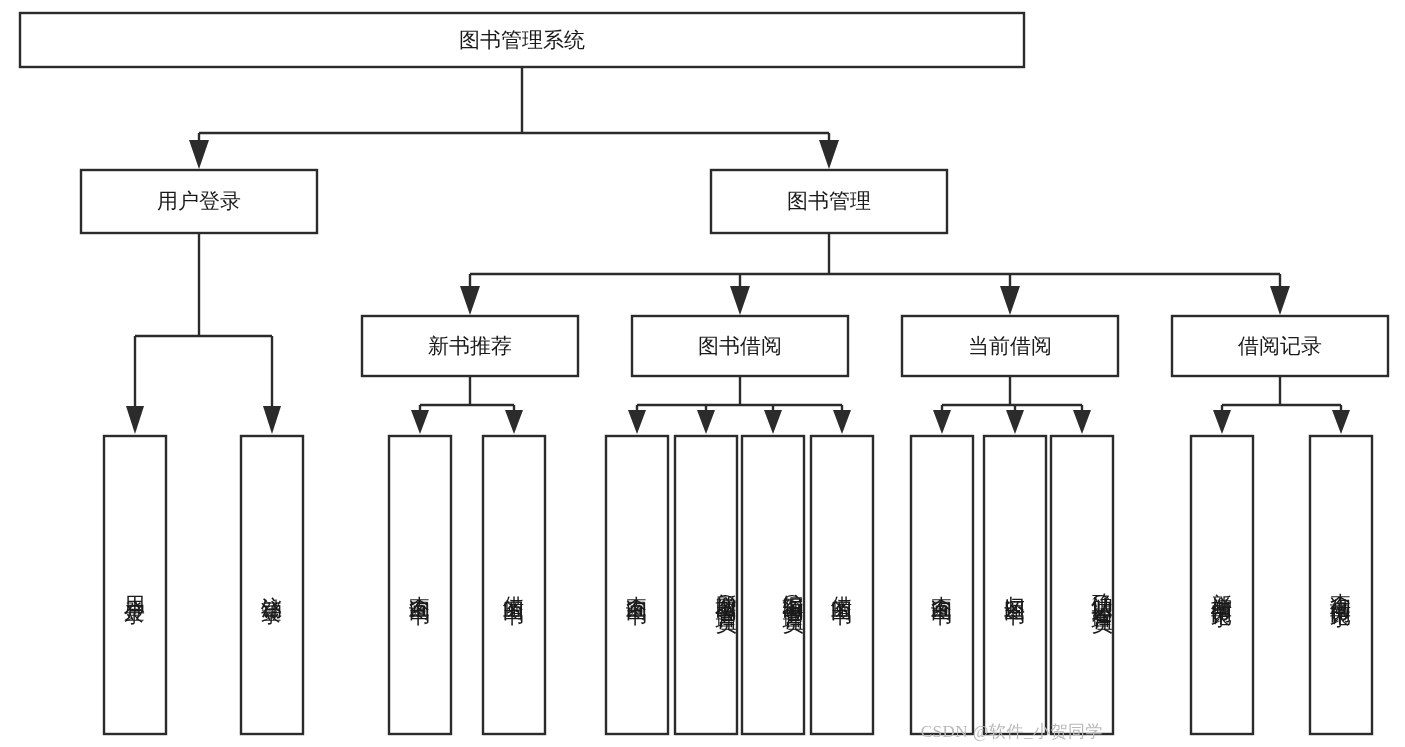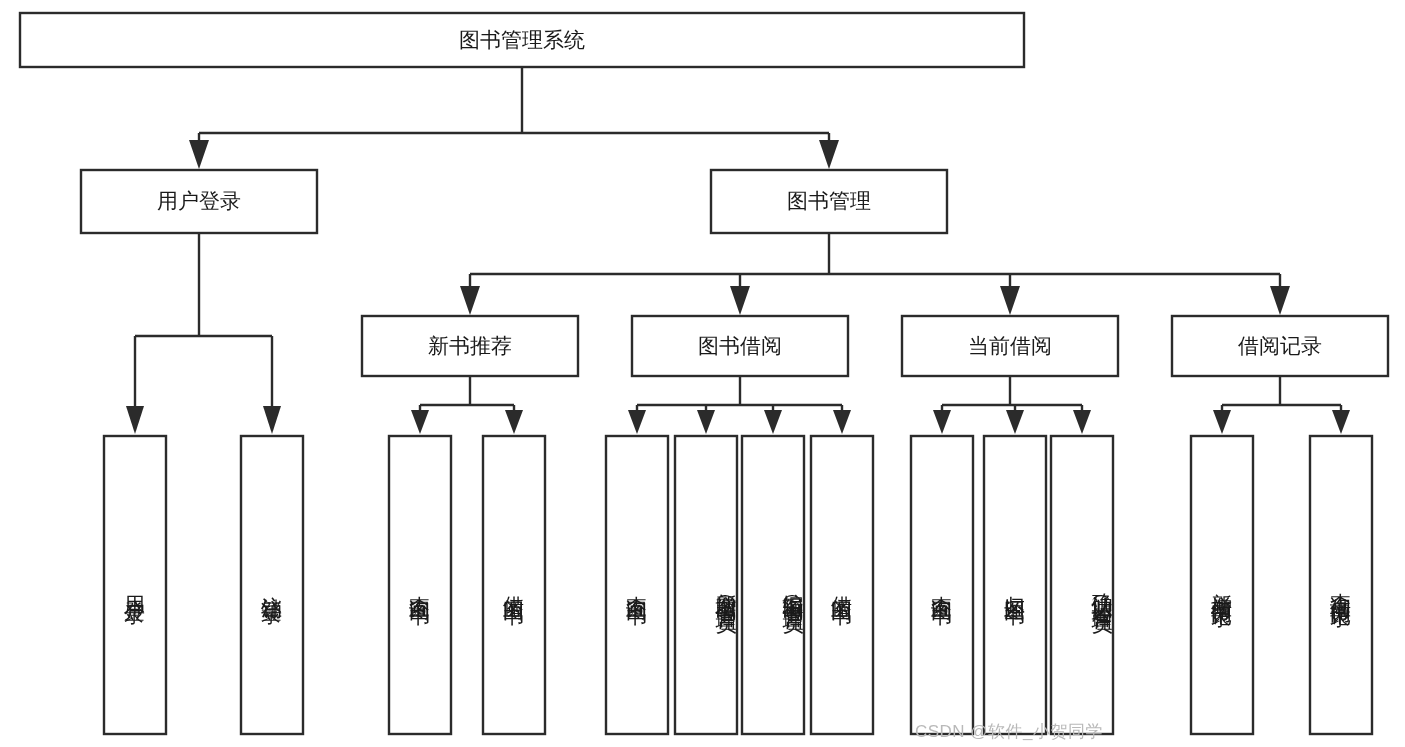--- a/index.html
+++ b/index.html
@@ -62,21 +62,21 @@
     color: #1a1a1a;
     letter-spacing: 3px;
     white-space: nowrap;
     pointer-events: none;
     overflow: visible;
   }
   .watermark {
     position: absolute;
     right: 9px;
     bottom: 4px;
-    font-family: Liberation Sans, sans-serif;
+    font-family: Liberation Serif, serif;
     font-size: 17px;
     color: #b9b9b9;
     letter-spacing: 0.5px;
     white-space: nowrap;
     user-select: none;
   }
 </style>
 </head>
 <body>
 

